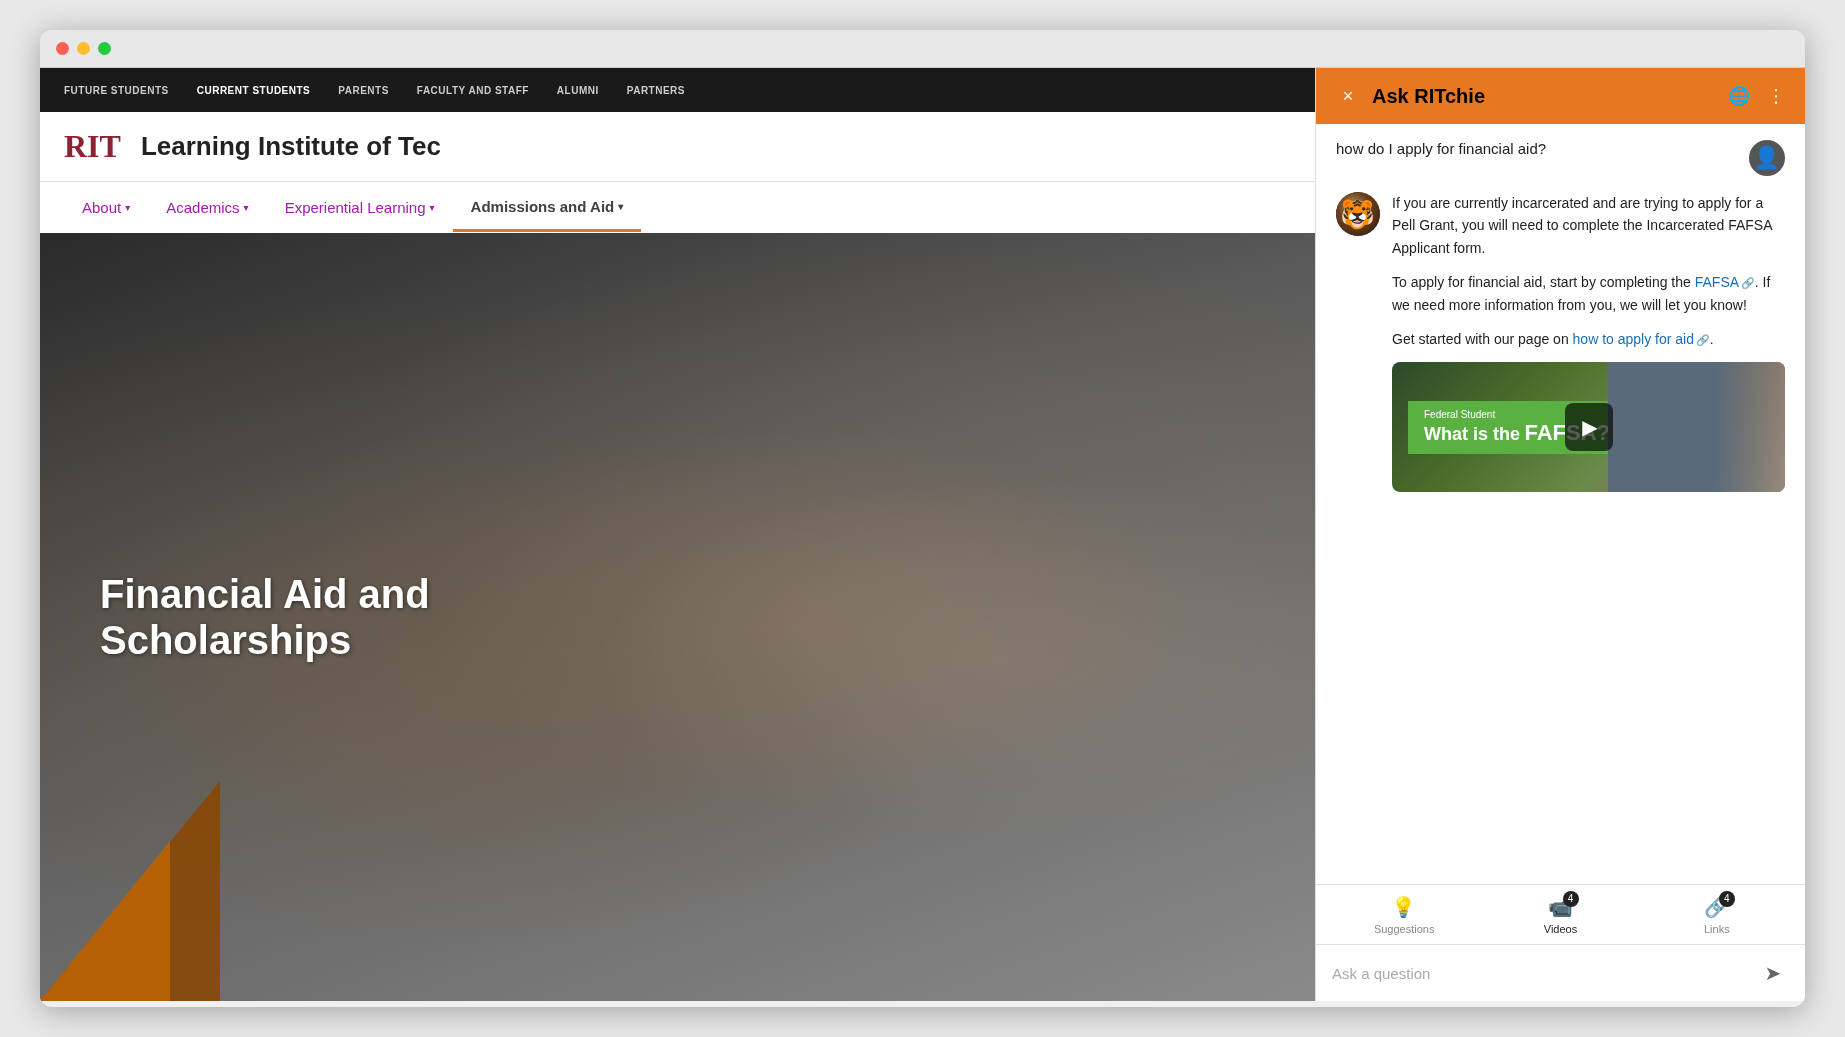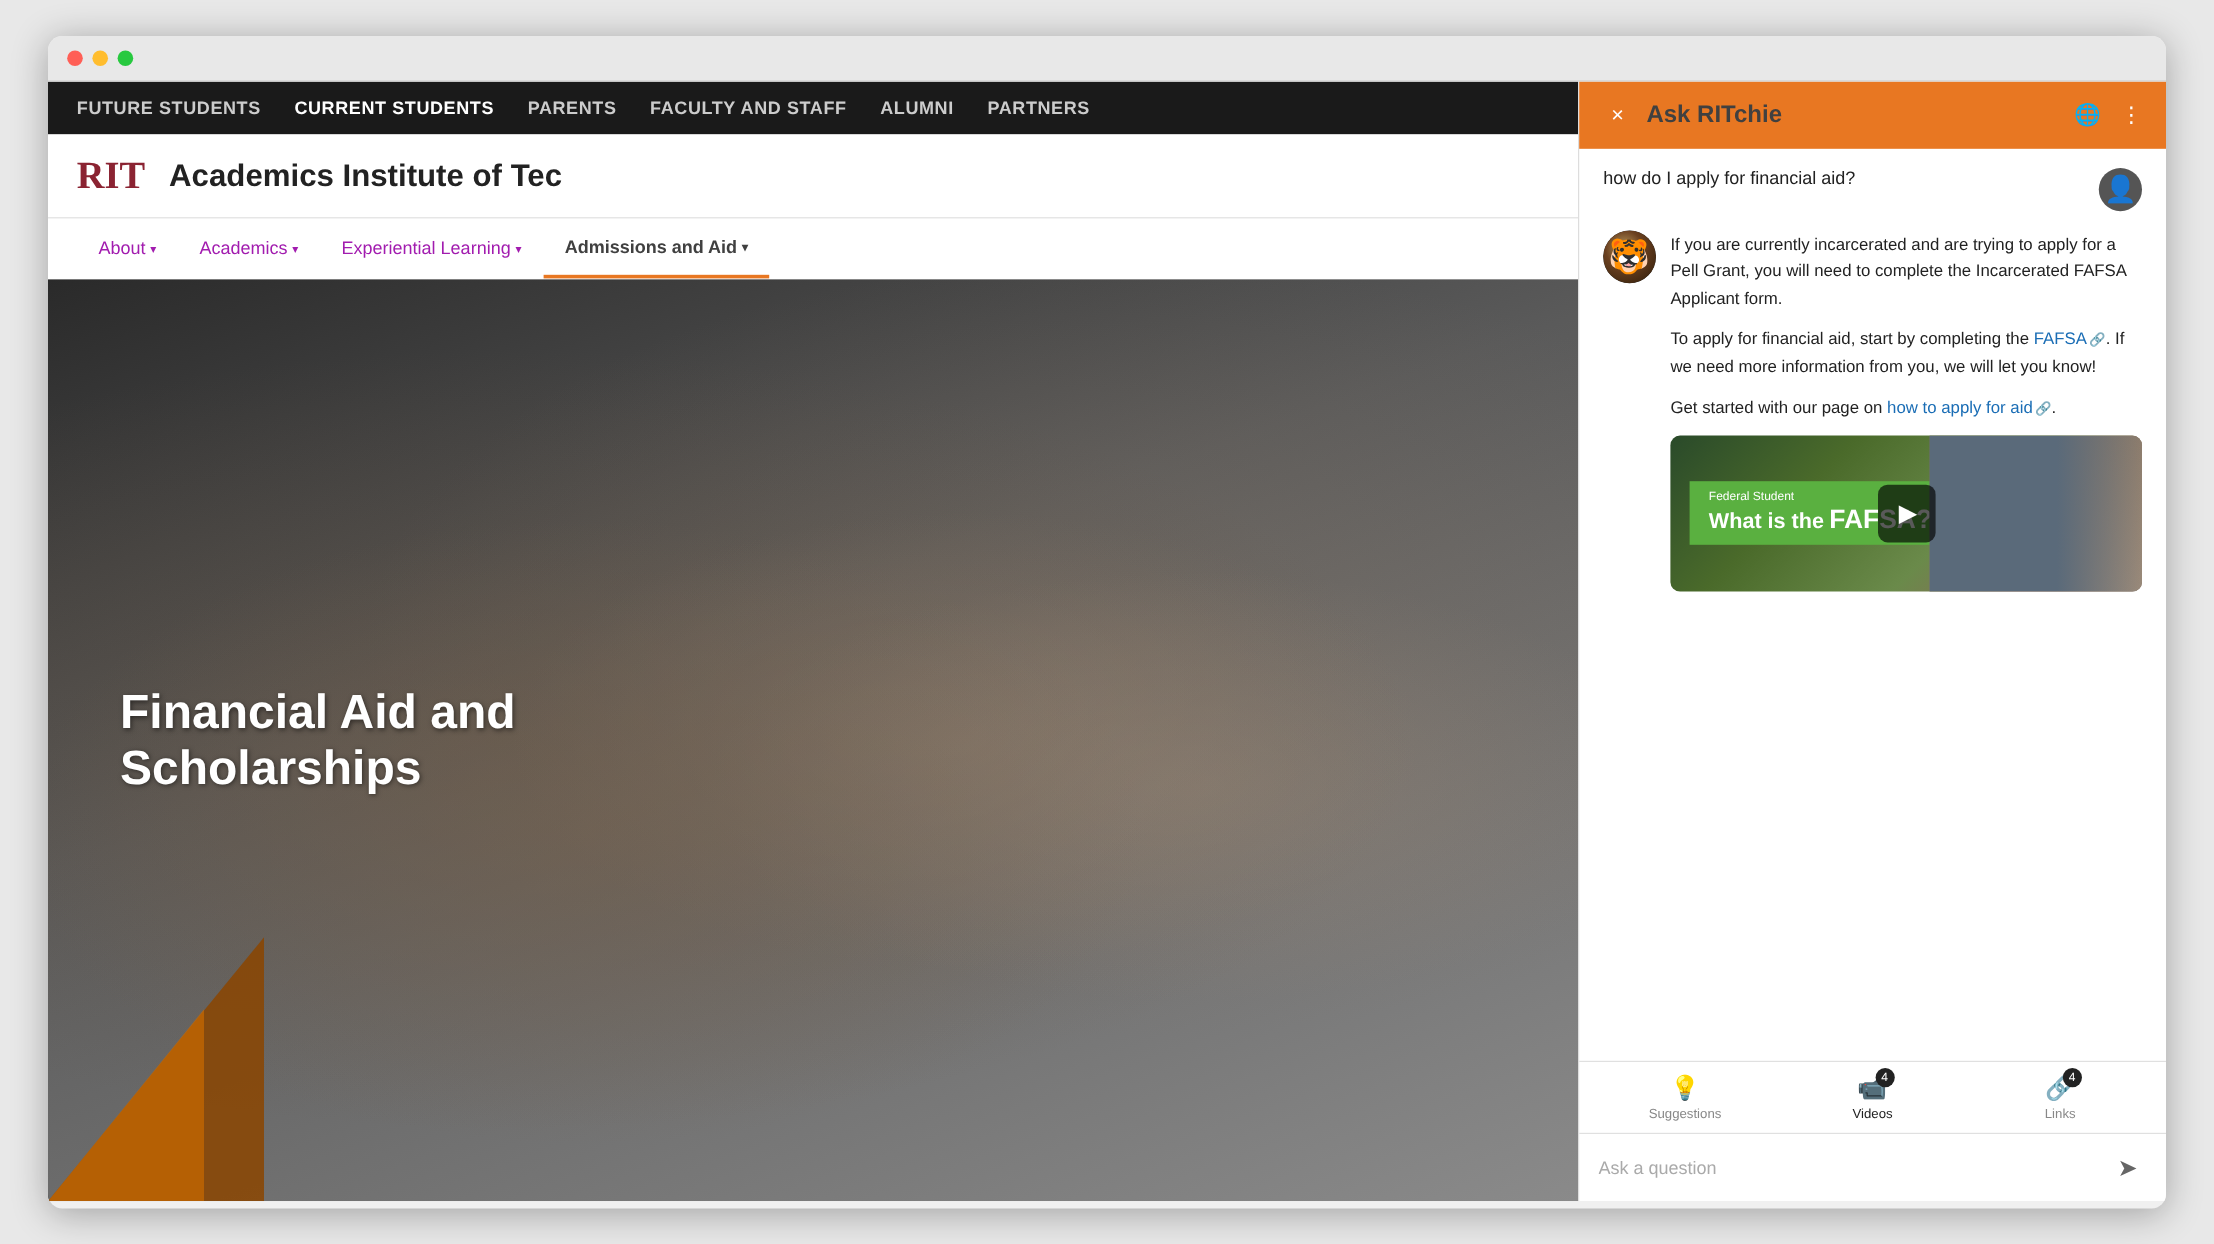--- a/index.html
+++ b/index.html
@@ -62,21 +62,21 @@
       background: #1a1a1a;
       padding: 0 24px;
       display: flex;
       align-items: center;
       height: 44px;
       gap: 28px;
     }
 
     .top-nav-item {
       color: #ccc;
-      font-size: 15px;
+      font-size: 10px;
       font-weight: 600;
       letter-spacing: 0.5px;
       cursor: pointer;
       white-space: nowrap;
       padding: 12px 0;
     }
 
     .top-nav-item.active {
       color: #fff;
     }
@@ -225,21 +225,21 @@
       height: 24px;
       display: flex;
       align-items: center;
       justify-content: center;
       color: #fff;
       font-size: 18px;
       cursor: pointer;
     }
 
     .chat-title {
-      color: #404040;
+      color: #000000;
       font-size: 20px;
       font-weight: 600;
     }
 
     .chat-header-right {
       display: flex;
       align-items: center;
       gap: 16px;
     }
 
@@ -544,21 +544,21 @@
         <span class="top-nav-item">FUTURE STUDENTS</span>
         <span class="top-nav-item active">CURRENT STUDENTS</span>
         <span class="top-nav-item">PARENTS</span>
         <span class="top-nav-item">FACULTY AND STAFF</span>
         <span class="top-nav-item">ALUMNI</span>
         <span class="top-nav-item">PARTNERS</span>
       </div>
 
       <div class="rit-header">
         <div class="rit-logo">RIT</div>
-        <div class="rit-full-name">Academics Institute of Tec</div>
+        <div class="rit-full-name">Learning Institute of Tec</div>
       </div>
 
       <div class="secondary-nav">
         <div class="nav-item">
           <span>About</span>
           <span class="chevron">▾</span>
         </div>
         <div class="nav-item">
           <span>Academics</span>
           <span class="chevron">▾</span>

